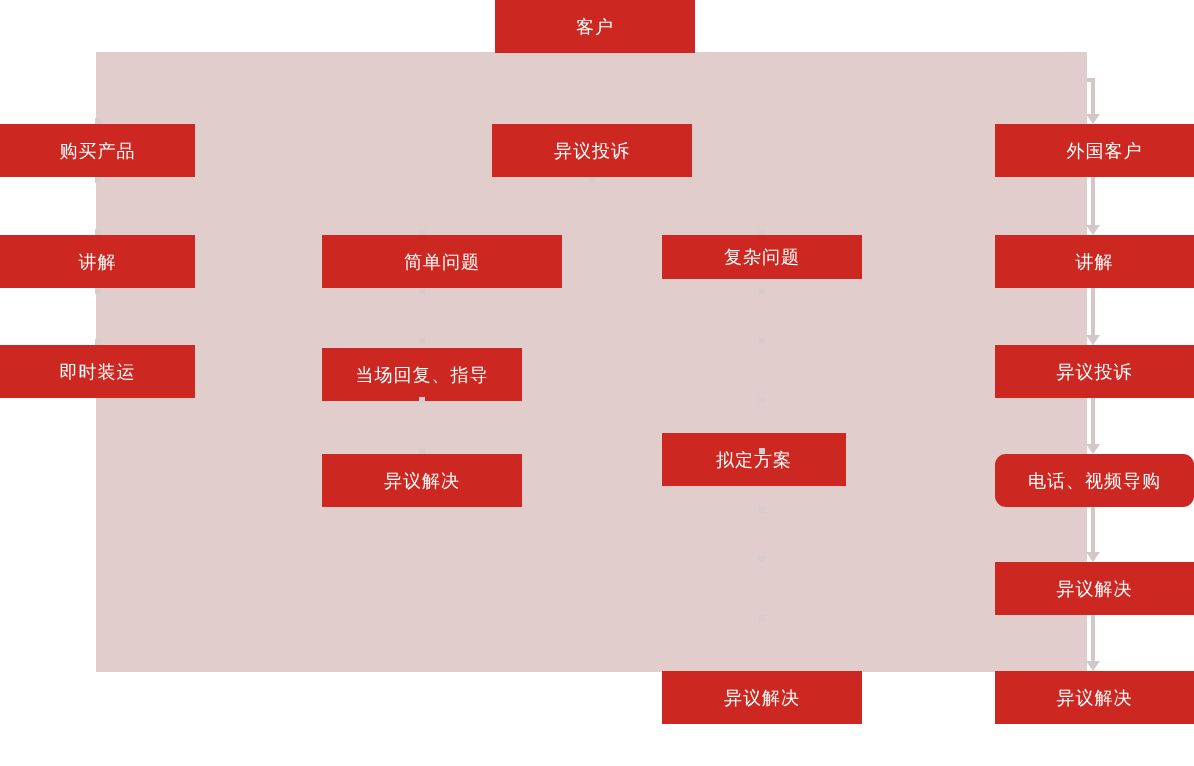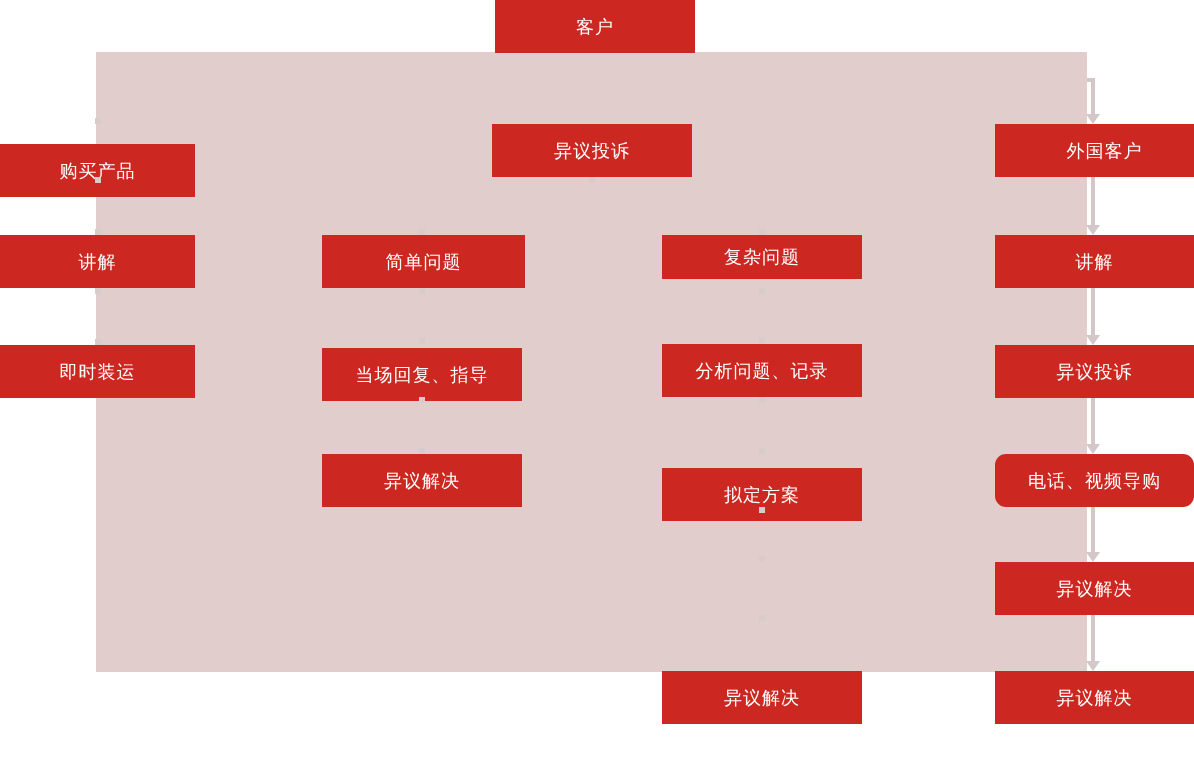--- a/index.html
+++ b/index.html
@@ -60,54 +60,53 @@
 </style>
 </head>
 <body>
 
 <div id="stage">
 
   <div class="panel" style="left:96px; top:52px; width:991px; height:620px;"></div>
 
   <div class="node" style="left:495px; top:0px; width:200px; height:53px;">客户</div>
 
-  <div class="node" style="left:0px; top:124px; width:195px; height:53px;margin-top:20px;">购买产品</div>
+  <div class="node" style="left:0px; top:124px; width:195px; height:53px;">购买产品</div>
   <div class="conn-stub" style="left:95px; top:118px; width:6px; height:6px;"></div>
   <div class="conn-stub" style="left:95px; top:177px; width:6px; height:6px;"></div>
 
   <div class="node" style="left:0px; top:235px; width:195px; height:53px;">讲解</div>
   <div class="conn-stub" style="left:95px; top:229px; width:6px; height:6px;"></div>
   <div class="conn-stub" style="left:95px; top:288px; width:6px; height:6px;"></div>
 
   <div class="node" style="left:0px; top:345px; width:195px; height:53px;">即时装运</div>
   <div class="conn-stub" style="left:95px; top:339px; width:6px; height:6px;"></div>
 
   <div class="node" style="left:492px; top:124px; width:200px; height:53px;">异议投诉</div>
   <div class="conn-stub" style="left:589px; top:177px; width:6px; height:6px;"></div>
 
-  <div class="node" style="left:322px; top:235px; width:203px; height:53px;">简单问题</div>
+  <div class="node" style="left:322px; top:235px; width:240px; height:53px;">简单问题</div>
   <div class="conn-stub" style="left:419px; top:229px; width:6px; height:6px;"></div>
   <div class="conn-stub" style="left:419px; top:288px; width:6px; height:6px;"></div>
 
   <div class="node" style="left:322px; top:348px; width:200px; height:53px;text-align:right;">当场回复、指导</div>
   <div class="conn-stub" style="left:419px; top:338px; width:6px; height:6px;"></div>
   <div class="conn-stub" style="left:419px; top:397px; width:6px; height:6px;"></div>
 
   <div class="node" style="left:322px; top:454px; width:200px; height:53px;">异议解决</div>
   <div class="conn-stub" style="left:419px; top:448px; width:6px; height:6px;"></div>
 
   <div class="node" style="left:662px; top:235px; width:200px; height:44px;">复杂问题</div>
   <div class="conn-stub" style="left:759px; top:229px; width:6px; height:6px;"></div>
   <div class="conn-stub" style="left:759px; top:288px; width:6px; height:6px;"></div>
 
-  <div class="node" style="left:662px; top:344px; width:200px; height:53px;">分析问题、记录</div>
   <div class="conn-stub" style="left:759px; top:338px; width:6px; height:6px;"></div>
   <div class="conn-stub" style="left:759px; top:397px; width:6px; height:6px;"></div>
 
-  <div class="node" style="left:662px; top:468px; width:200px; height:53px;">拟定方案</div>
+  <div class="node" style="left:662px; top:433px; width:184px; height:53px;">拟定方案</div>
   <div class="conn-stub" style="left:759px; top:448px; width:6px; height:6px;"></div>
   <div class="conn-stub" style="left:759px; top:507px; width:6px; height:6px;"></div>
 
   <div class="conn-stub" style="left:759px; top:556px; width:6px; height:6px;"></div>
   <div class="conn-stub" style="left:759px; top:615px; width:6px; height:6px;"></div>
 
   <div class="node" style="left:662px; top:671px; width:200px; height:53px;">异议解决</div>
 
   <div class="elbow-h" style="left:1087px; top:78px; width:8px; height:4px;"></div>
   <div class="arrow-line" style="left:1091px; top:78px; height:36px;"></div>

